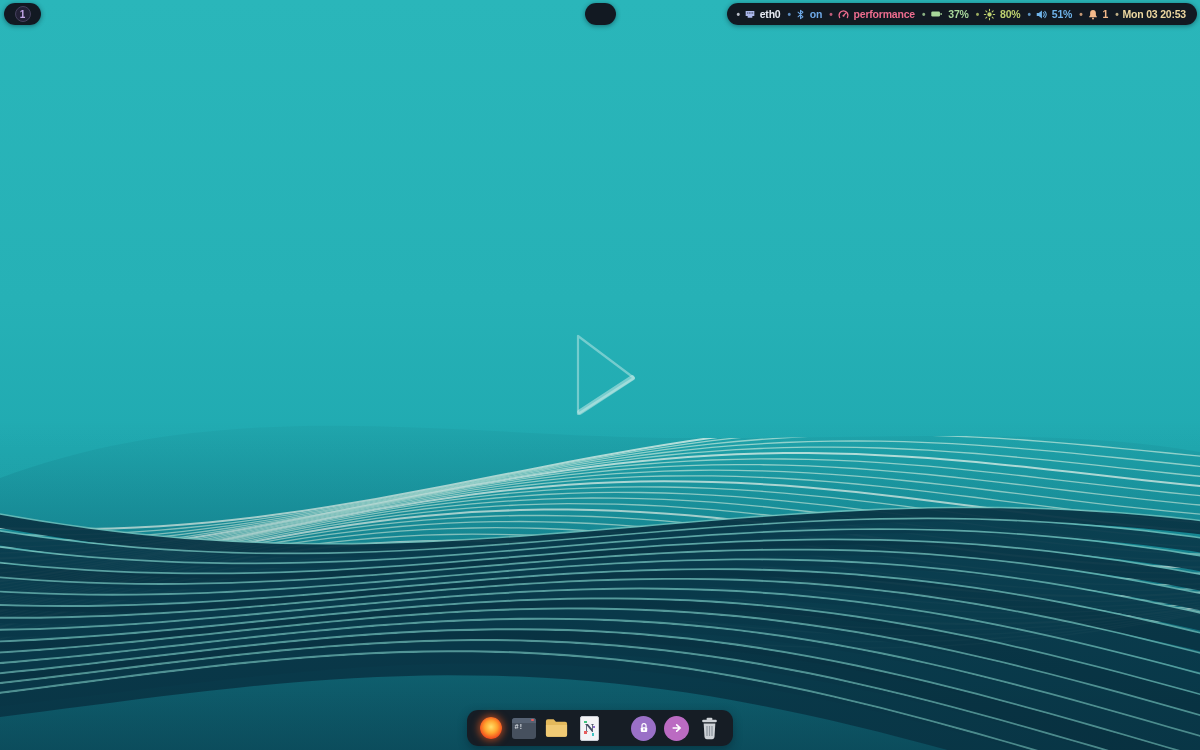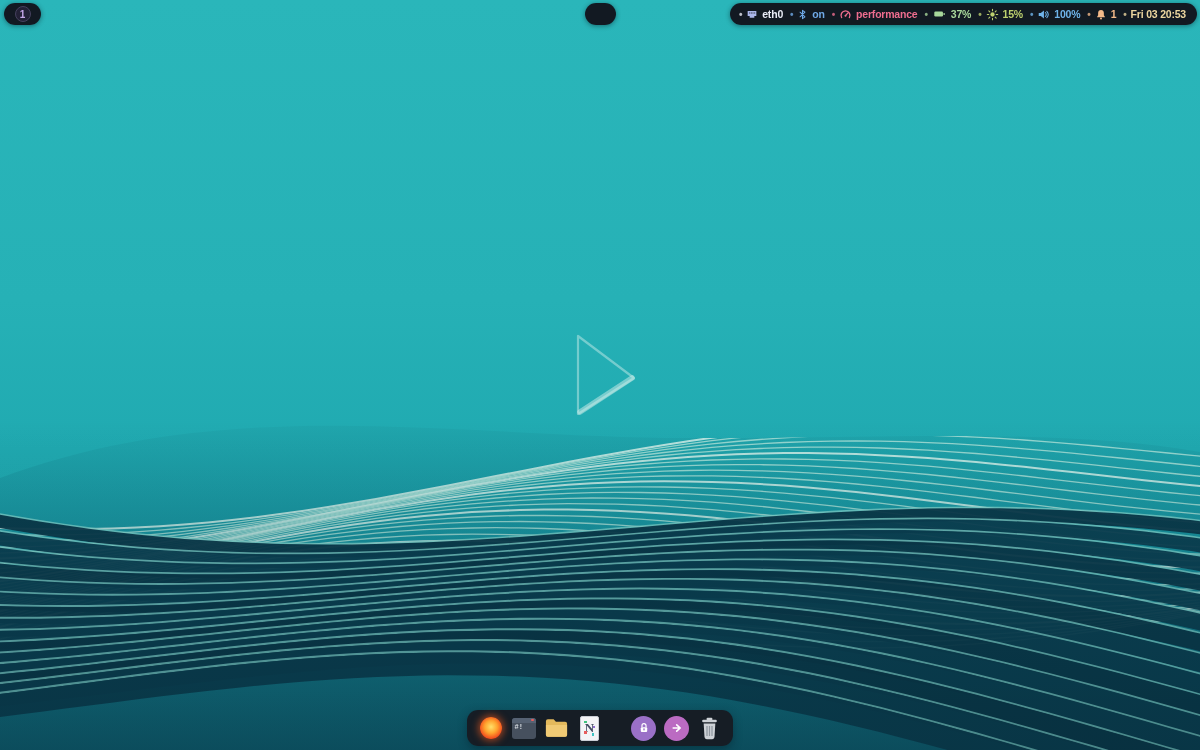--- a/index.html
+++ b/index.html
@@ -193,44 +193,44 @@
     </div>
 
     <div class="module mod-brightness">
       <span class="dot">•</span>
       <svg width="13" height="13" viewBox="0 0 18 18">
         <circle cx="9" cy="9" r="3" fill="currentColor"></circle>
         <g stroke="currentColor" stroke-width="1.5" stroke-linecap="round">
           <path d="M9 1.8 V3.8 M9 14.2 V16.2 M1.8 9 H3.8 M14.2 9 H16.2 M3.9 3.9 L5.3 5.3 M12.7 12.7 L14.1 14.1 M14.1 3.9 L12.7 5.3 M5.3 12.7 L3.9 14.1"></path>
         </g>
       </svg>
-      <span>15%</span>
+      <span>80%</span>
     </div>
 
     <div class="module mod-volume">
       <span class="dot">•</span>
       <svg width="13" height="13" viewBox="0 0 18 18">
         <path d="M2.4 6.8 h2.8 L9.6 3.4 v11.2 L5.2 11.2 H2.4 z" fill="currentColor"></path>
         <path d="M11.6 6.2 a4.2 4.2 0 0 1 0 5.6 M13.6 4.6 a6.6 6.6 0 0 1 0 8.8" fill="none" stroke="currentColor" stroke-width="1.4" stroke-linecap="round"></path>
       </svg>
-      <span>100%</span>
+      <span>51%</span>
     </div>
 
     <div class="module mod-notifications">
       <span class="dot">•</span>
       <svg width="12" height="13" viewBox="0 0 18 18">
         <path d="M9 2.4 c-2.7 0 -4.3 2 -4.3 4.5 v3.3 L3.2 12.4 v0.9 h11.6 v-0.9 L13.3 10.2 V6.9 c0 -2.5 -1.6 -4.5 -4.3 -4.5 z" fill="currentColor"></path>
         <circle cx="9" cy="15" r="1.5" fill="currentColor"></circle>
       </svg>
       <span>1</span>
     </div>
 
     <div class="module mod-clock">
       <span class="dot">•</span>
-      <span>Fri 03 20:53</span>
+      <span>Mon 03 20:53</span>
     </div>
   </div>
 
   <div class="dock">
 
     <div class="ditem">
       <div class="rec-dot"></div>
     </div>
 
     <div class="ditem">

